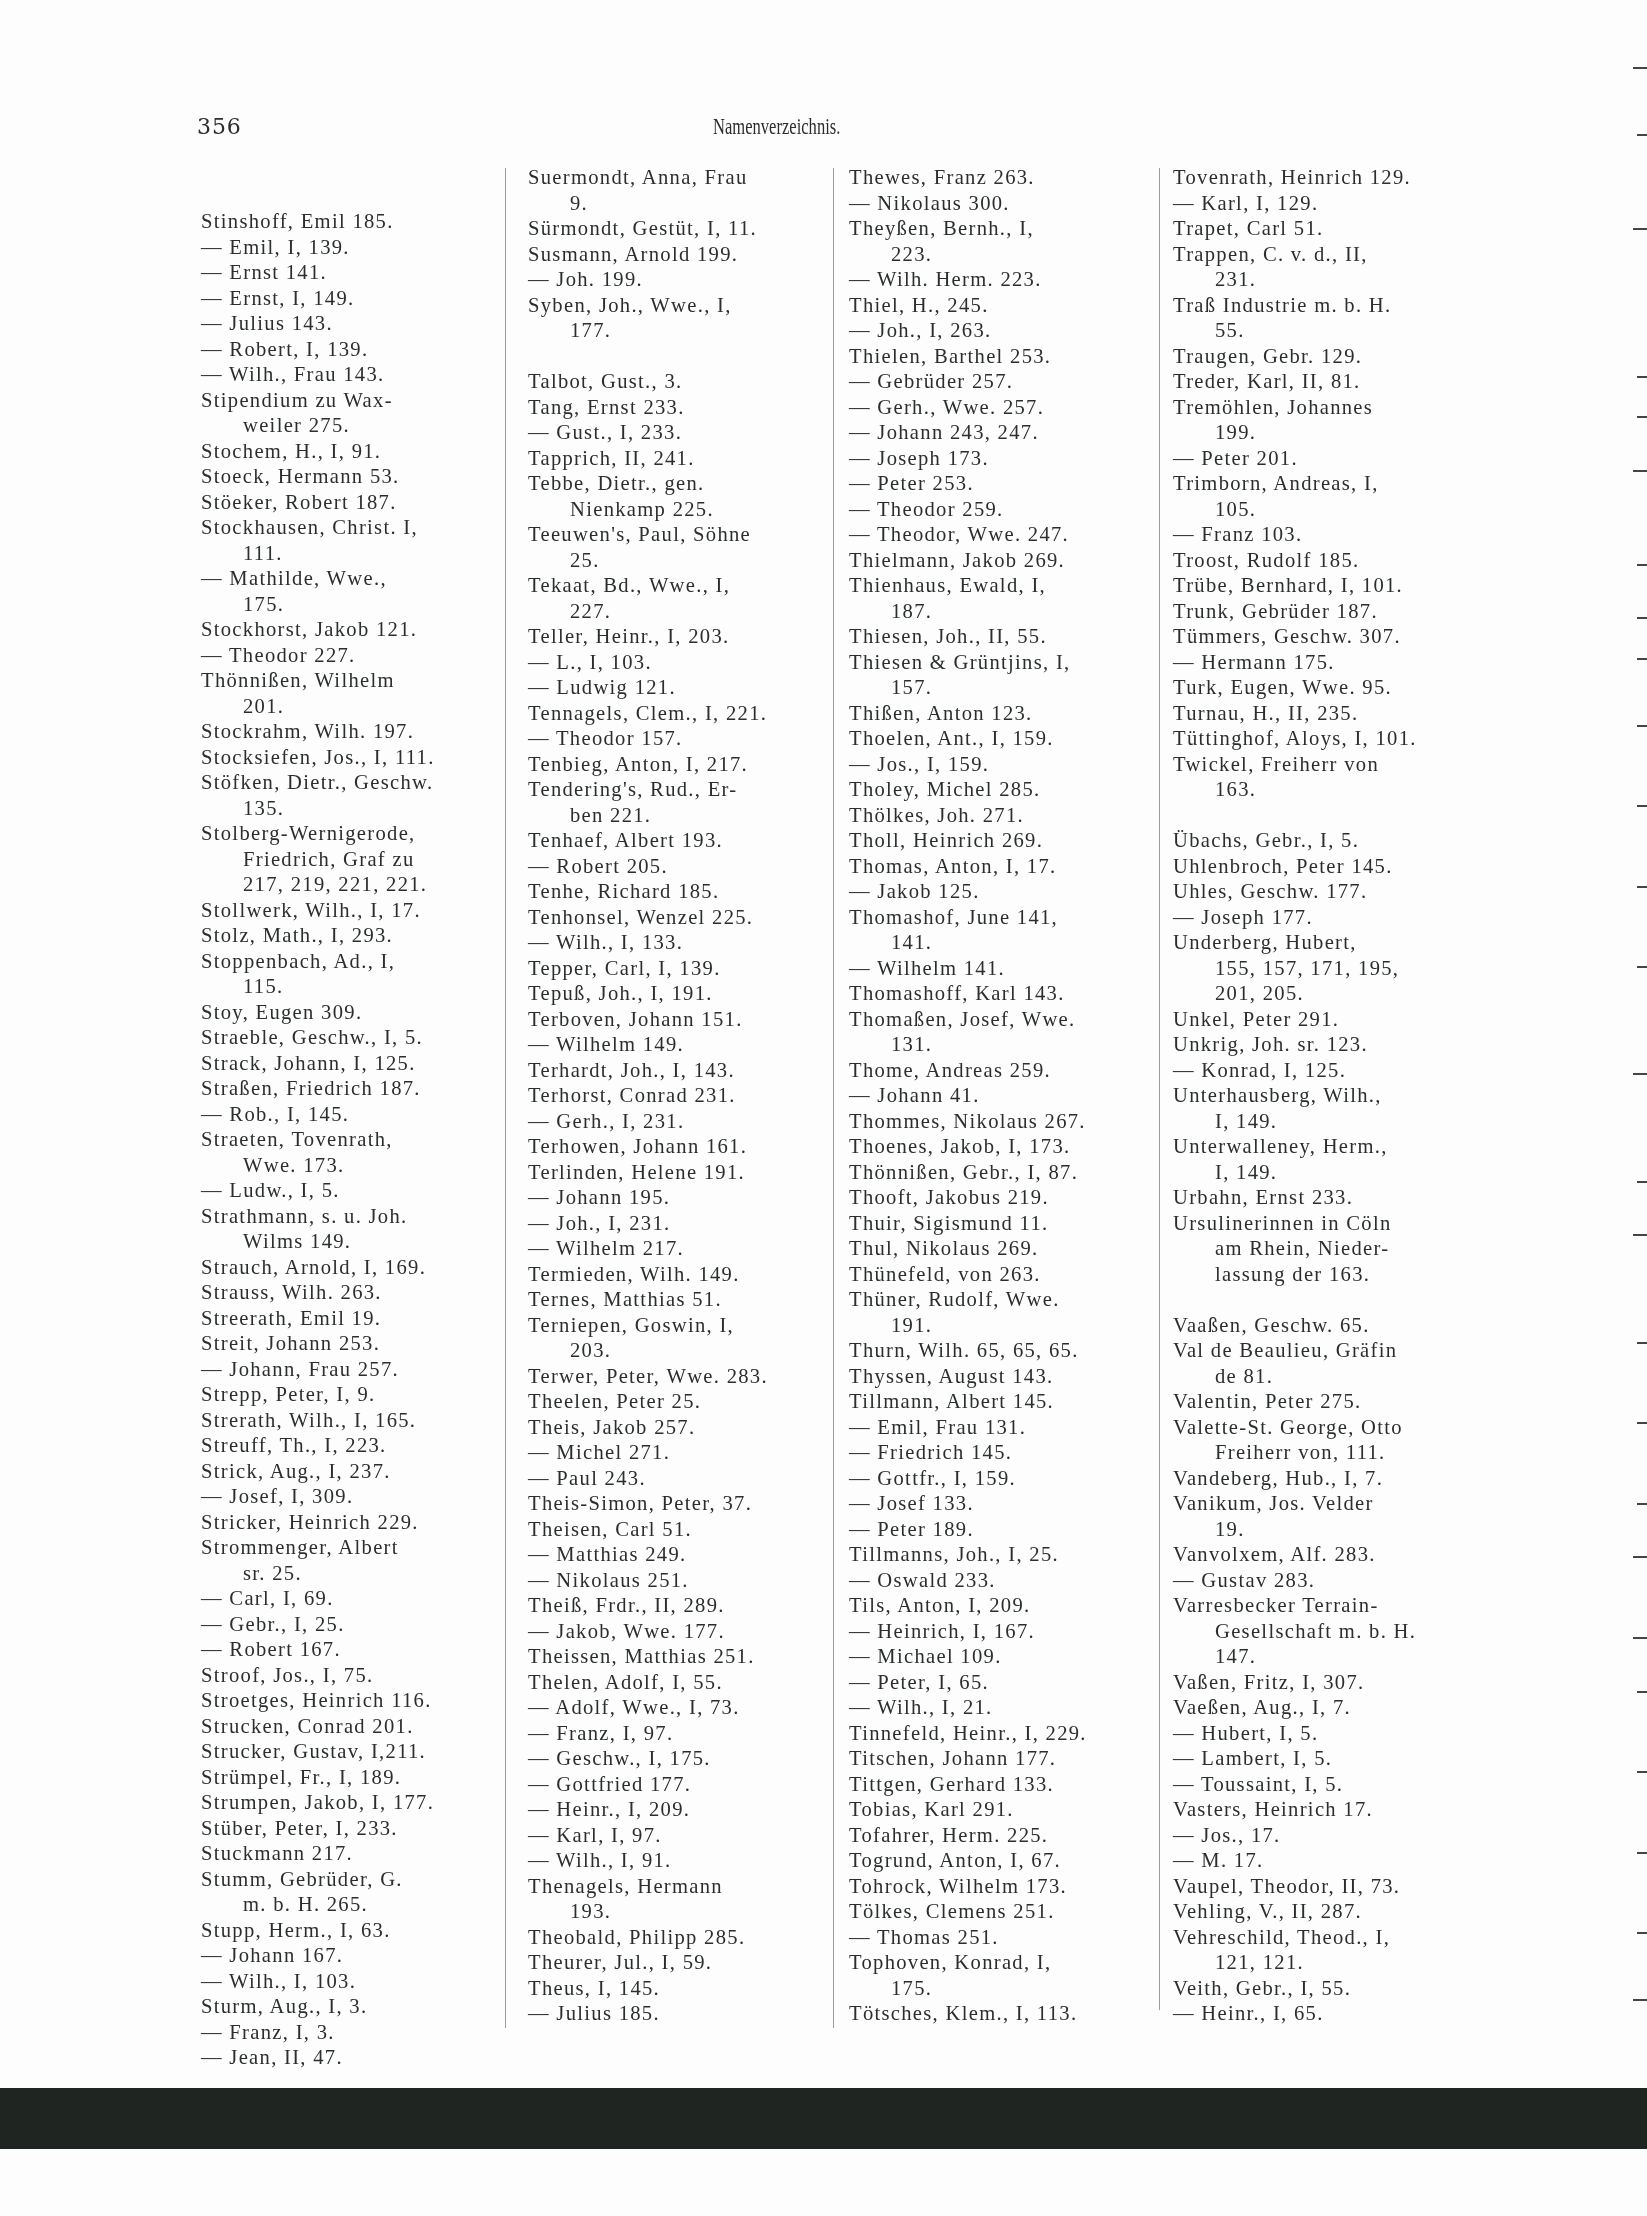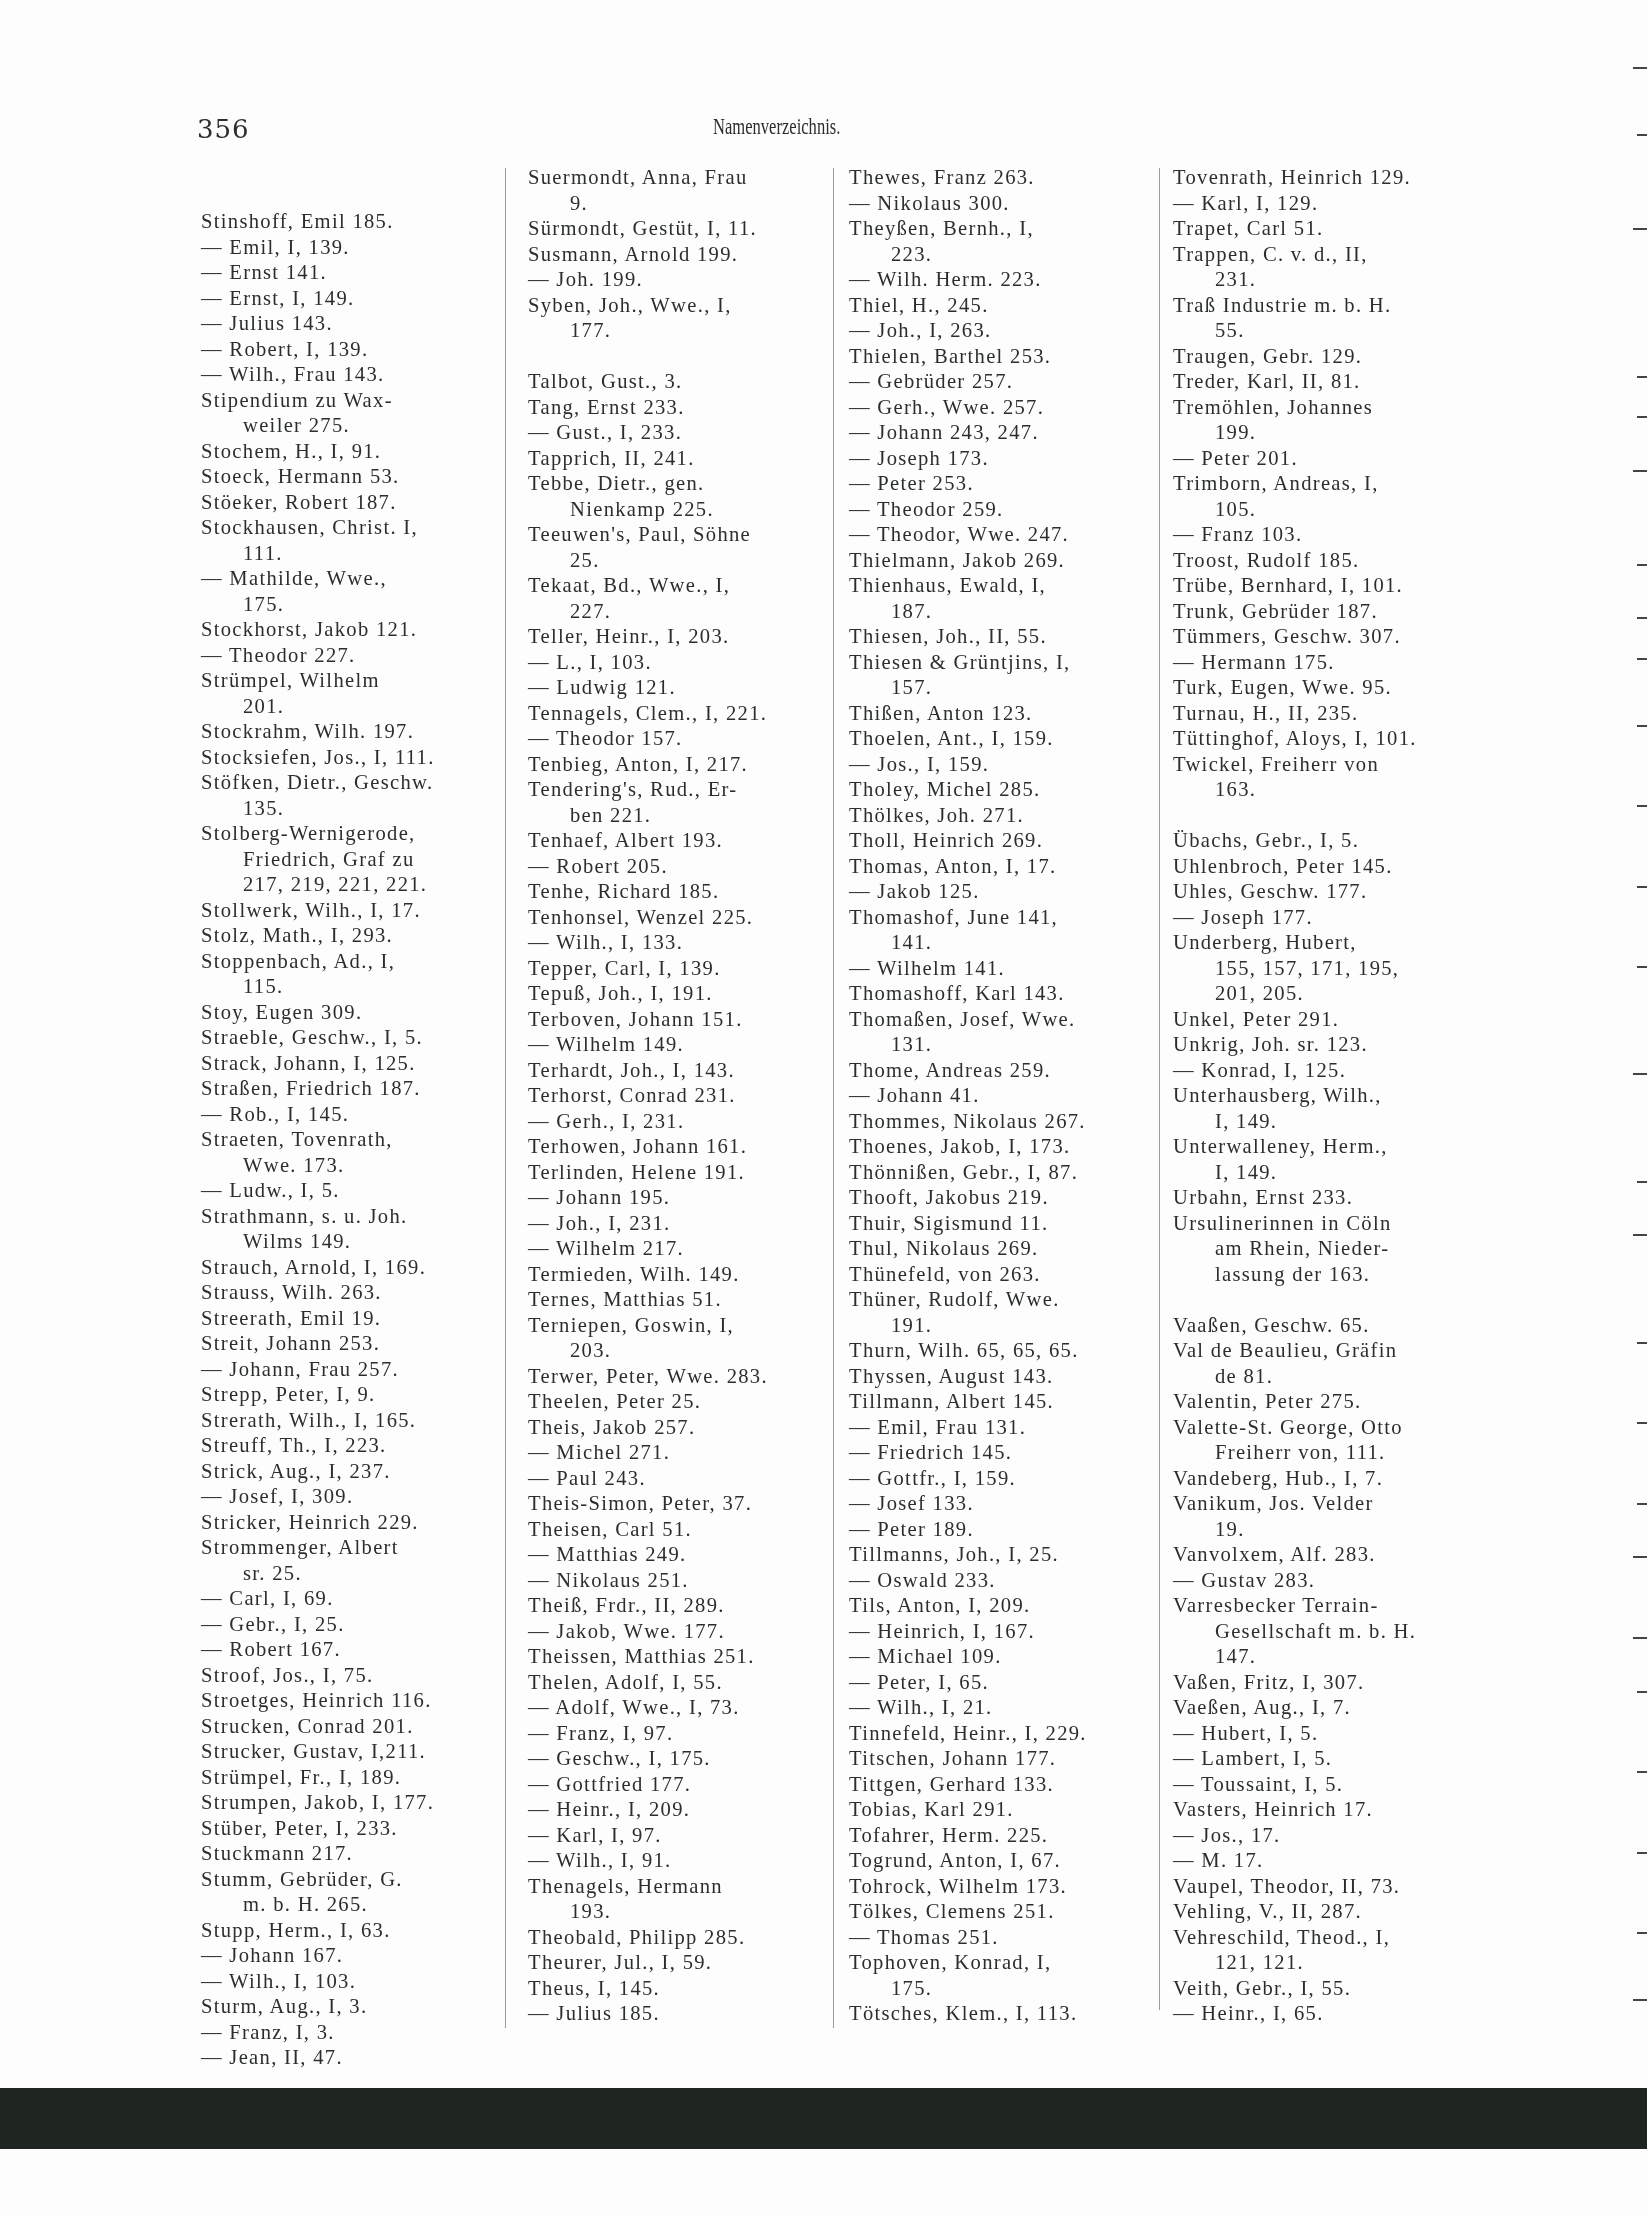--- a/index.html
+++ b/index.html
@@ -1,20 +1,20 @@
 <!DOCTYPE html>
 <html style="font-size:7.2px"><head>
 <meta charset="utf-8">
 <style>
   html, body { margin: 0; padding: 0; }
   body {
     width: 1648px; height: 2216px; background: #fdfdfd; position: relative; overflow: hidden;
     font-family: "DejaVu Serif", "Liberation Serif", serif; color: #2a2f2c;
   }
-  .page-number { position: absolute; left: 197px; top: 114px; font-size: 26px; letter-spacing: 0.9px; }
+  .page-number { position: absolute; left: 197px; top: 114px; font-size: 22px; letter-spacing: 0.9px; }
   .page-title { position: absolute; left: 713px; top: 114px; font-size: 23px; transform: scaleX(0.72); transform-origin: left top; font-family: "Liberation Serif", serif; }
   .column { position: absolute; top: 165px; width: 313px; }
   .col-1 { left: 201px; margin-top: 44px; }
   .col-2 { left: 528px; }
   .col-3 { left: 849px; }
   .col-4 { left: 1173px; }
   .entry {
     font-size: 20.6px; line-height: 25.5px; letter-spacing: 1.3px; white-space: pre; margin: 0;
     font-family: "Liberation Serif", serif;
   }
@@ -53,21 +53,21 @@
     <div class="entry cont">weiler 275.</div>
     <div class="entry">Stochem, H., I, 91.</div>
     <div class="entry">Stoeck, Hermann 53.</div>
     <div class="entry">Stöeker, Robert 187.</div>
     <div class="entry">Stockhausen, Christ. I,</div>
     <div class="entry cont">111.</div>
     <div class="entry">— Mathilde, Wwe.,</div>
     <div class="entry cont">175.</div>
     <div class="entry">Stockhorst, Jakob 121.</div>
     <div class="entry">— Theodor 227.</div>
-    <div class="entry">Strümpel, Wilhelm</div>
+    <div class="entry">Thönnißen, Wilhelm</div>
     <div class="entry cont">201.</div>
     <div class="entry">Stockrahm, Wilh. 197.</div>
     <div class="entry">Stocksiefen, Jos., I, 111.</div>
     <div class="entry">Stöfken, Dietr., Geschw.</div>
     <div class="entry cont">135.</div>
     <div class="entry">Stolberg-Wernigerode,</div>
     <div class="entry cont">Friedrich, Graf zu</div>
     <div class="entry cont">217, 219, 221, 221.</div>
     <div class="entry">Stollwerk, Wilh., I, 17.</div>
     <div class="entry">Stolz, Math., I, 293.</div>

